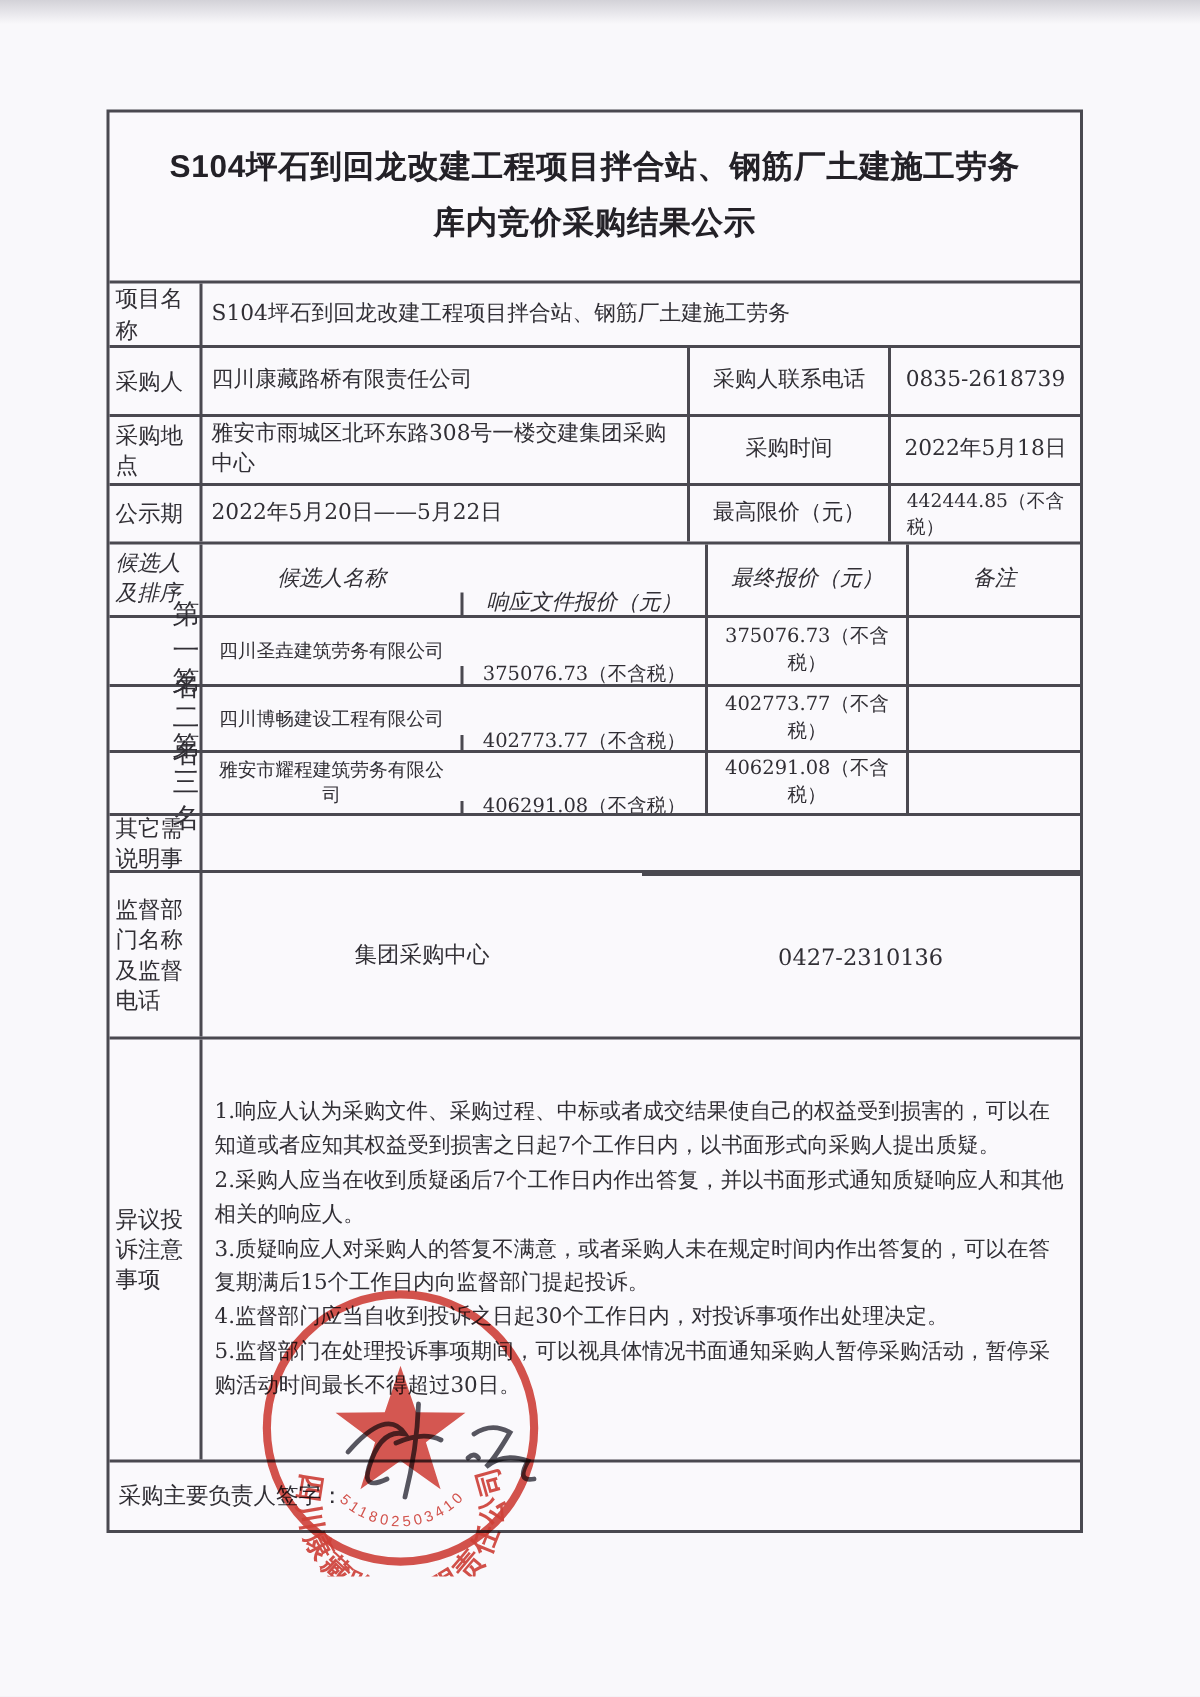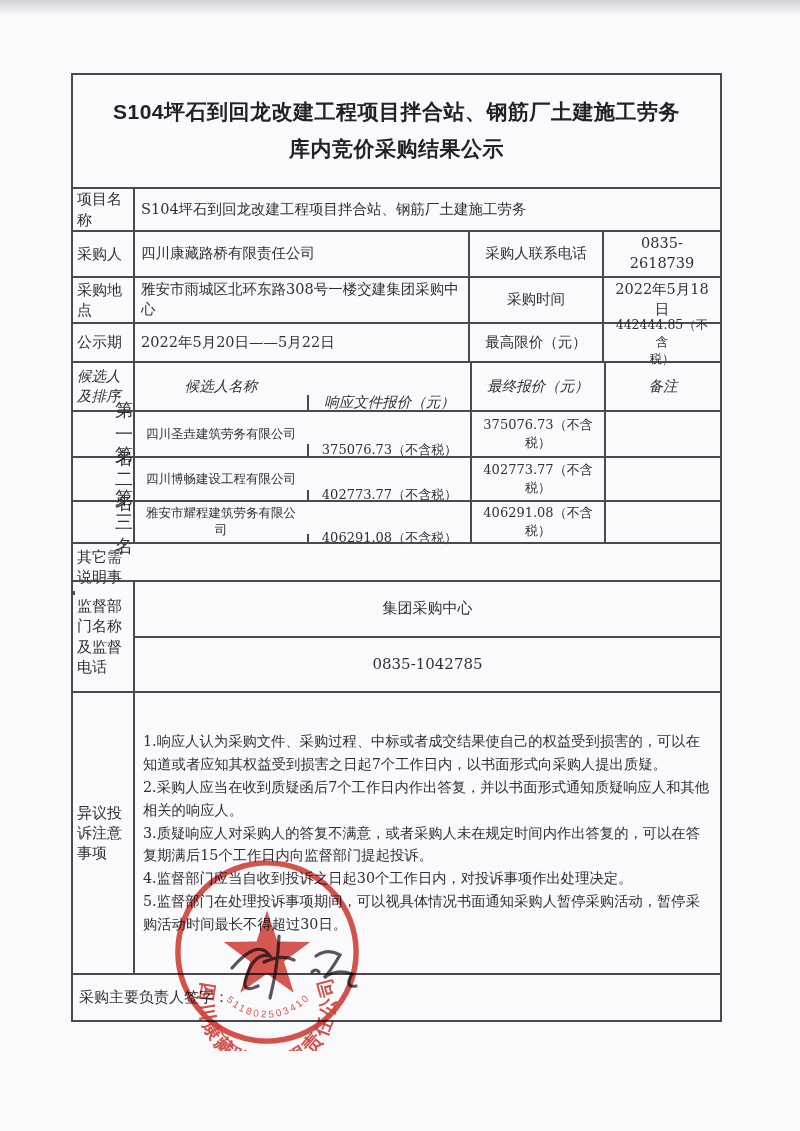--- a/index.html
+++ b/index.html
@@ -30,50 +30,50 @@
   .cell{
     box-sizing:border-box;border-left:2px solid #4a4950;
     display:flex;align-items:center;
     padding:2px 6px;white-space:pre-line;
     font-size:14.5px;line-height:1.35;
   }
   .cell.nb{border-left:none;}
   .lbl{width:60px;padding:3px 4px;font-size:15px;}
   .val{flex:1;justify-content:flex-start;}
   .mid{width:134px;justify-content:center;text-align:center;}
-  .end{width:118px;justify-content:center;text-align:center;}
+  .end{width:128px;justify-content:center;}
   .ctr{justify-content:center;text-align:center;}
   
   .r-title{height:112px;align-items:center;justify-content:center;}
   .r-project{height:43px;}
   .r-purchaser{height:46px;}
   .r-location{height:46px;}
   .r-publicity{height:39px;}
   .r-chead{height:49px;font-style:italic;}
   .r-c1{height:46px;}
   .r-c2{height:44px;}
   .r-c3{height:42px;}
-  .r-other{height:38px;flex-direction:column;}
+  .r-other{height:38px;}
   .r-superv{height:111px;}
   .r-objection{height:282px;}
   .r-sign{height:47px;}
   .title{
     font-family:"Liberation Sans","DejaVu Sans",sans-serif;
     font-weight:700;font-size:21px;line-height:1.75;letter-spacing:.5px;
     text-align:center;color:#232127;white-space:pre-line;width:100%;
   }
   
   .c-rank{width:60px;justify-content:center;text-align:center;font-size:18px;padding-left:48px;}
   .c-name{width:174px;font-size:12.5px;}
   .c-bid{width:163px;font-size:13px;margin-top:32px;}
   .c-final{width:134px;font-size:13px;}
   .c-remark{flex:1;}
   .r-chead .cell{font-size:14.5px;}
   
-  .superv-right{flex:1;display:flex;flex-direction:column;border-left:2px solid #4a4950;box-sizing:border-box;}
+  .superv-right{flex:1;display:flex;flex-direction:row;border-left:2px solid #4a4950;box-sizing:border-box;}
   .subcell{flex:1;display:flex;align-items:center;justify-content:center;font-size:15px;}
   .subcell + .subcell{border-top:2px solid #4a4950;}
   .objection-text{
     font-size:14.3px;line-height:1.6;align-items:center;padding:4px 8px;
   }
   .sign-cell{font-size:15px;padding-left:6px;}
   
   .seal-svg{position:absolute;left:168px;top:853px;width:198px;height:198px;
     mix-blend-mode:multiply;opacity:.92;}
   .sig-svg{position:absolute;left:224px;top:928px;width:170px;height:80px;
@@ -159,21 +159,21 @@
       <div class="cell val"></div>
     </div>
 
     <div class="row r-superv">
       <div class="cell nb lbl">监督部
 门名称
 及监督
 电话</div>
       <div class="superv-right">
         <div class="subcell">集团采购中心</div>
-        <div class="subcell">0835-1042785</div>
+        <div class="subcell">0427-2310136</div>
       </div>
     </div>
 
     <div class="row r-objection">
       <div class="cell nb lbl">异议投
 诉注意
 事项</div>
       <div class="cell val objection-text">1.响应人认为采购文件、采购过程、中标或者成交结果使自己的权益受到损害的，可以在知道或者应知其权益受到损害之日起7个工作日内，以书面形式向采购人提出质疑。
 2.采购人应当在收到质疑函后7个工作日内作出答复，并以书面形式通知质疑响应人和其他相关的响应人。
 3.质疑响应人对采购人的答复不满意，或者采购人未在规定时间内作出答复的，可以在答复期满后15个工作日内向监督部门提起投诉。

